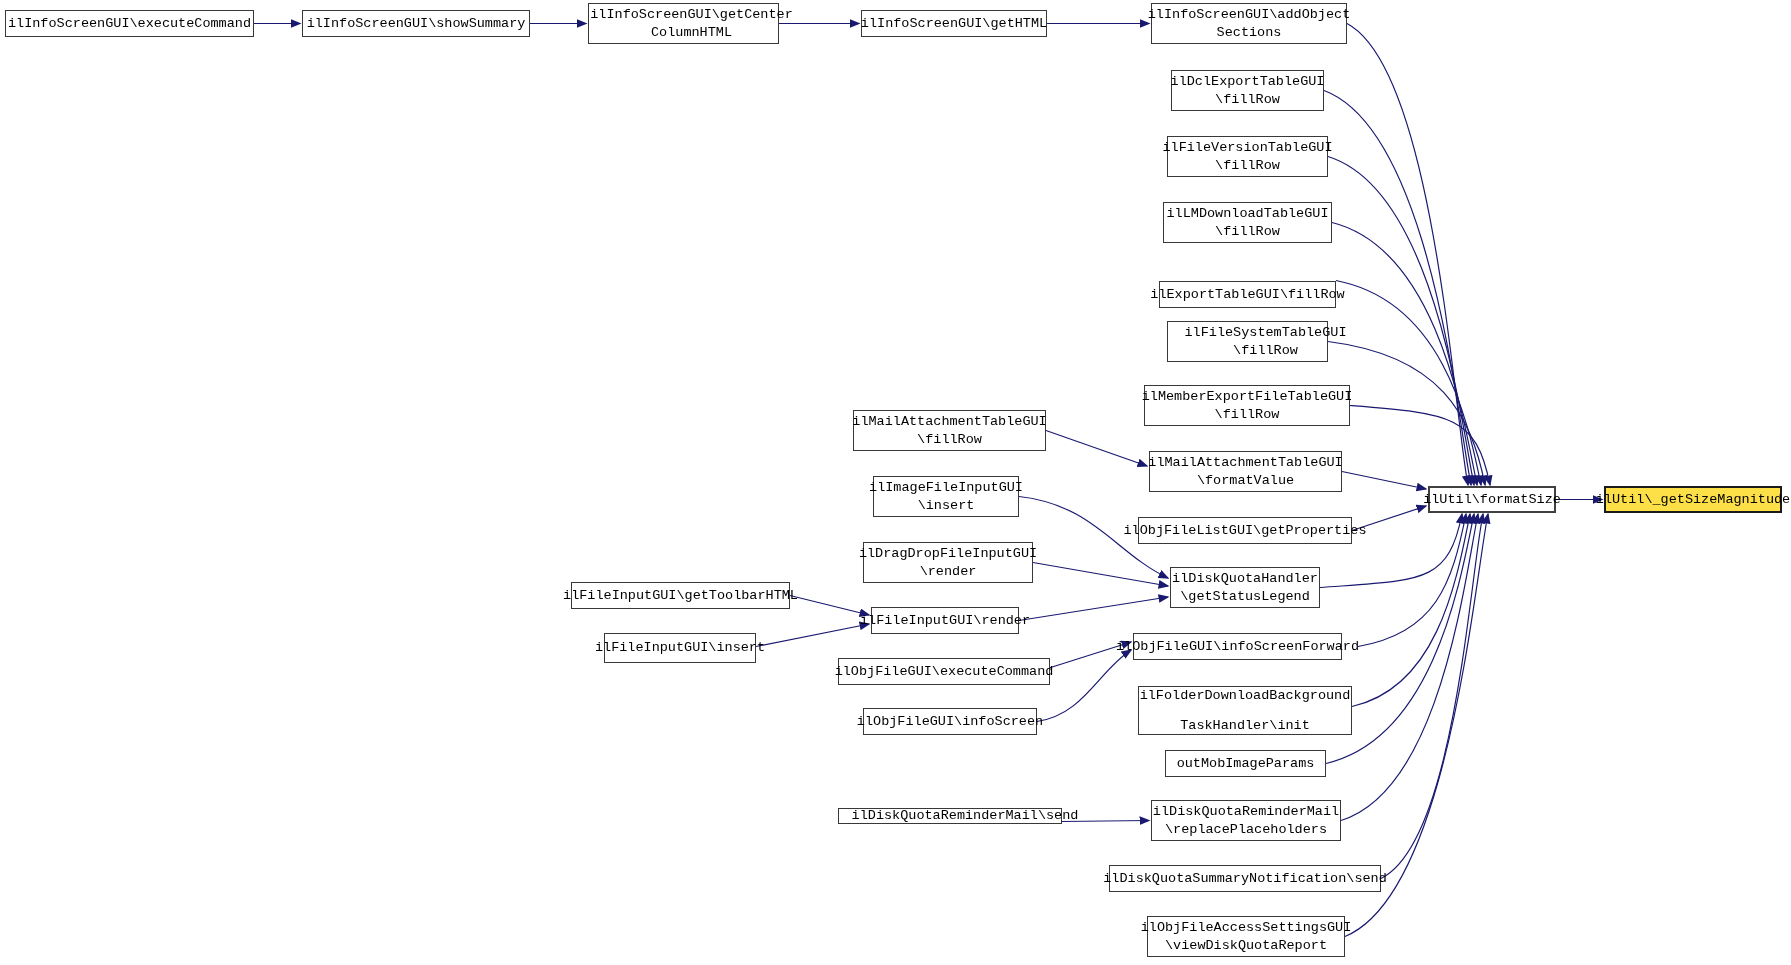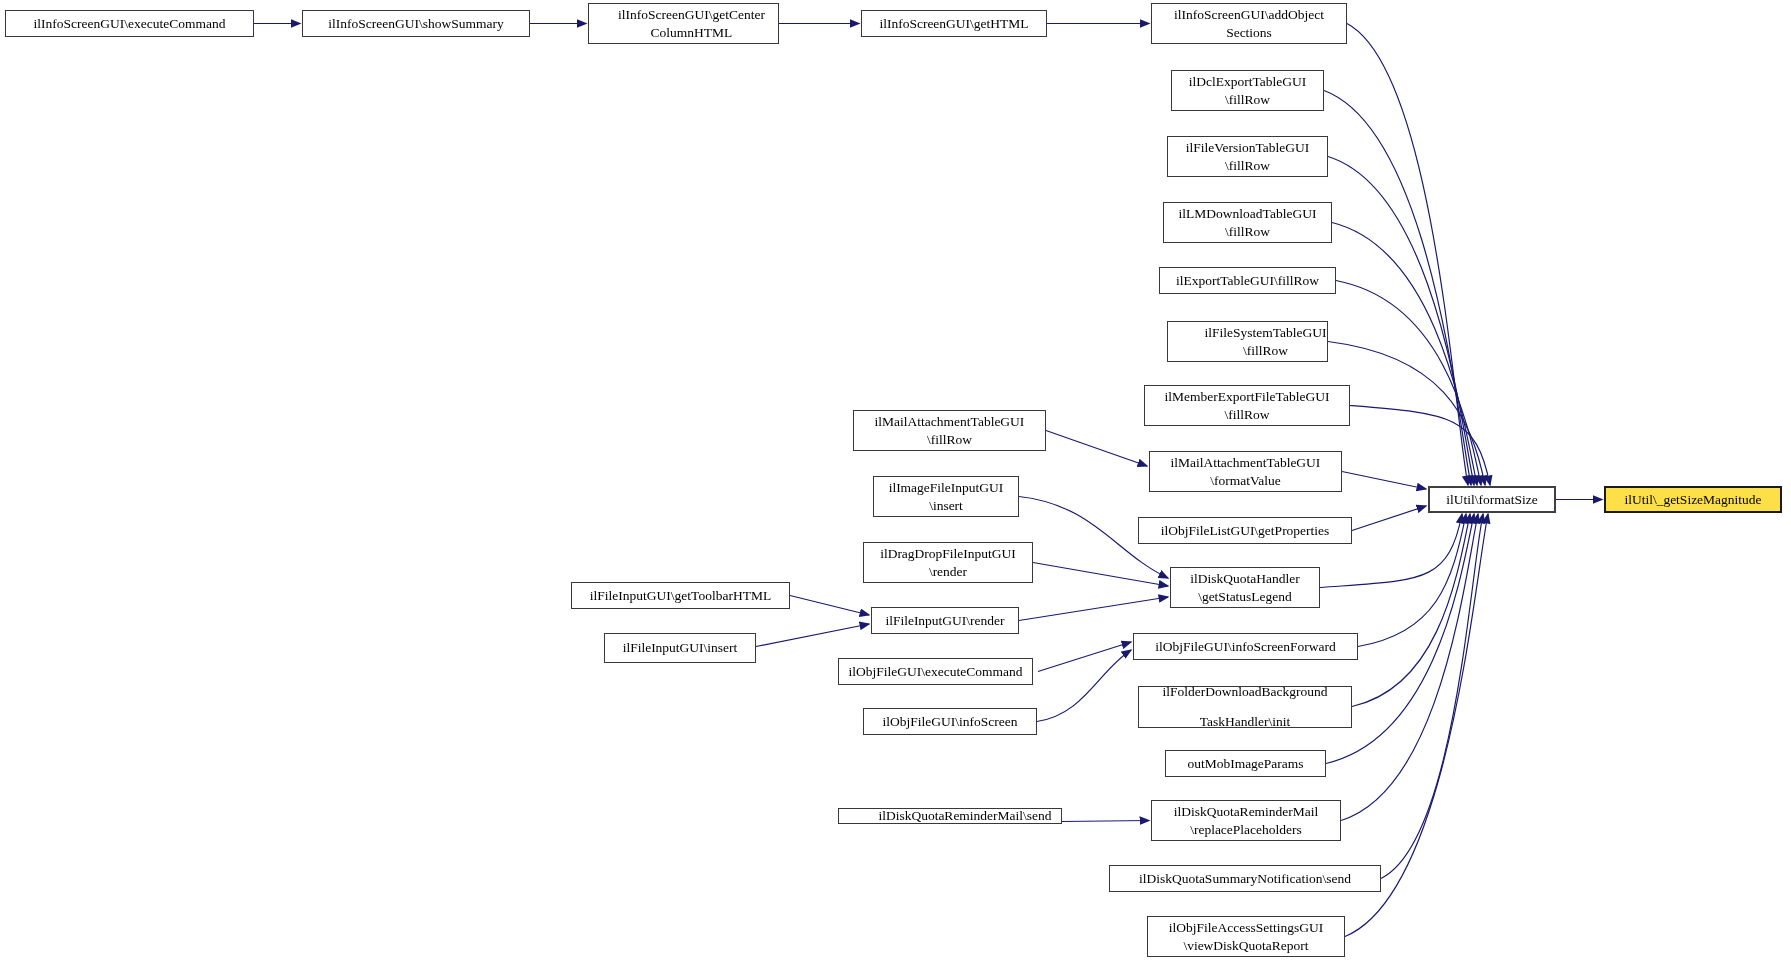--- a/index.html
+++ b/index.html
@@ -1,21 +1,21 @@
 <!DOCTYPE html>
 <html><head>
 <meta charset="utf-8">
 <style>
   html, body { margin: 0; padding: 0; background: #ffffff; }
   #canvas {
     position: relative;
     width: 1791px;
     height: 965px;
     background: #ffffff;
-    font-family: Liberation Serif, serif;
+    font-family: Liberation Mono, monospace;
     overflow: hidden;
   }
   #edge-svg { position: absolute; left: 0; top: 0; }
   .edge { fill: none; stroke: #191970; stroke-width: 1.2px; }
   #arrowhead-path { fill: #191970; stroke: none; }
   .node {
     position: absolute;
     box-sizing: border-box;
     background: #ffffff;
     border: 1px solid #383838;
@@ -101,21 +101,21 @@
         <div class="nl">\fillRow</div>
       </div>
       <div class="node" style="left: 1167px; top: 136px; width: 161px; height: 41px;">
         <div class="nl">ilFileVersionTableGUI</div>
         <div class="nl">\fillRow</div>
       </div>
       <div class="node" style="left: 1163px; top: 202px; width: 169px; height: 41px;">
         <div class="nl">ilLMDownloadTableGUI</div>
         <div class="nl">\fillRow</div>
       </div>
-      <div class="node" style="left: 1159px; top: 267px; width: 177px; height: 27px;">
+      <div class="node" style="left: 1159px; top: 281px; width: 177px; height: 27px;">
         <div class="nl">ilExportTableGUI\fillRow</div>
       </div>
       <div class="node" style="left: 1167px; top: 321px; width: 161px; height: 41px; padding-left: 36px;">
         <div class="nl">ilFileSystemTableGUI</div>
         <div class="nl">\fillRow</div>
       </div>
       <div class="node" style="left: 1144px; top: 385px; width: 206px; height: 41px;">
         <div class="nl">ilMemberExportFileTableGUI</div>
         <div class="nl">\fillRow</div>
       </div>
@@ -123,24 +123,24 @@
         <div class="nl">ilMailAttachmentTableGUI</div>
         <div class="nl">\formatValue</div>
       </div>
       <div class="node" style="left: 1138px; top: 517px; width: 214px; height: 27px;">
         <div class="nl">ilObjFileListGUI\getProperties</div>
       </div>
       <div class="node" style="left: 1170px; top: 567px; width: 150px; height: 41px;">
         <div class="nl">ilDiskQuotaHandler</div>
         <div class="nl">\getStatusLegend</div>
       </div>
-      <div class="node" style="left: 1133px; top: 633px; width: 225px; height: 27px;">
+      <div class="node" style="left: 1133px; top: 633px; width: 209px; height: 27px;">
         <div class="nl">ilObjFileGUI\infoScreenForward</div>
       </div>
-      <div class="node" style="left: 1138px; top: 686px; width: 214px; height: 42px; gap: 12px;">
+      <div class="node" style="left: 1138px; top: 686px; width: 214px; height: 49px; gap: 12px;">
         <div class="nl">ilFolderDownloadBackground</div>
         <div class="nl">TaskHandler\init</div>
       </div>
       <div class="node" style="left: 1165px; top: 750px; width: 161px; height: 27px;">
         <div class="nl">outMobImageParams</div>
       </div>
       <div class="node" style="left: 1151px; top: 800px; width: 190px; height: 41px;">
         <div class="nl">ilDiskQuotaReminderMail</div>
         <div class="nl">\replacePlaceholders</div>
       </div>
@@ -159,21 +159,21 @@
         <div class="nl">ilImageFileInputGUI</div>
         <div class="nl">\insert</div>
       </div>
       <div class="node" style="left: 863px; top: 542px; width: 170px; height: 41px;">
         <div class="nl">ilDragDropFileInputGUI</div>
         <div class="nl">\render</div>
       </div>
       <div class="node" style="left: 871px; top: 607px; width: 148px; height: 27px;">
         <div class="nl">ilFileInputGUI\render</div>
       </div>
-      <div class="node" style="left: 838px; top: 658px; width: 195px; height: 27px;">
+      <div class="node" style="left: 838px; top: 658px; width: 212px; height: 27px;">
         <div class="nl">ilObjFileGUI\executeCommand</div>
       </div>
       <div class="node" style="left: 863px; top: 708px; width: 174px; height: 27px;">
         <div class="nl">ilObjFileGUI\infoScreen</div>
       </div>
       <div class="node" style="left: 838px; top: 808px; width: 224px; height: 16px; padding-left: 30px;">
         <div class="nl">ilDiskQuotaReminderMail\send</div>
       </div>
       <div class="node" style="left: 571px; top: 582px; width: 219px; height: 27px;">
         <div class="nl">ilFileInputGUI\getToolbarHTML</div>

